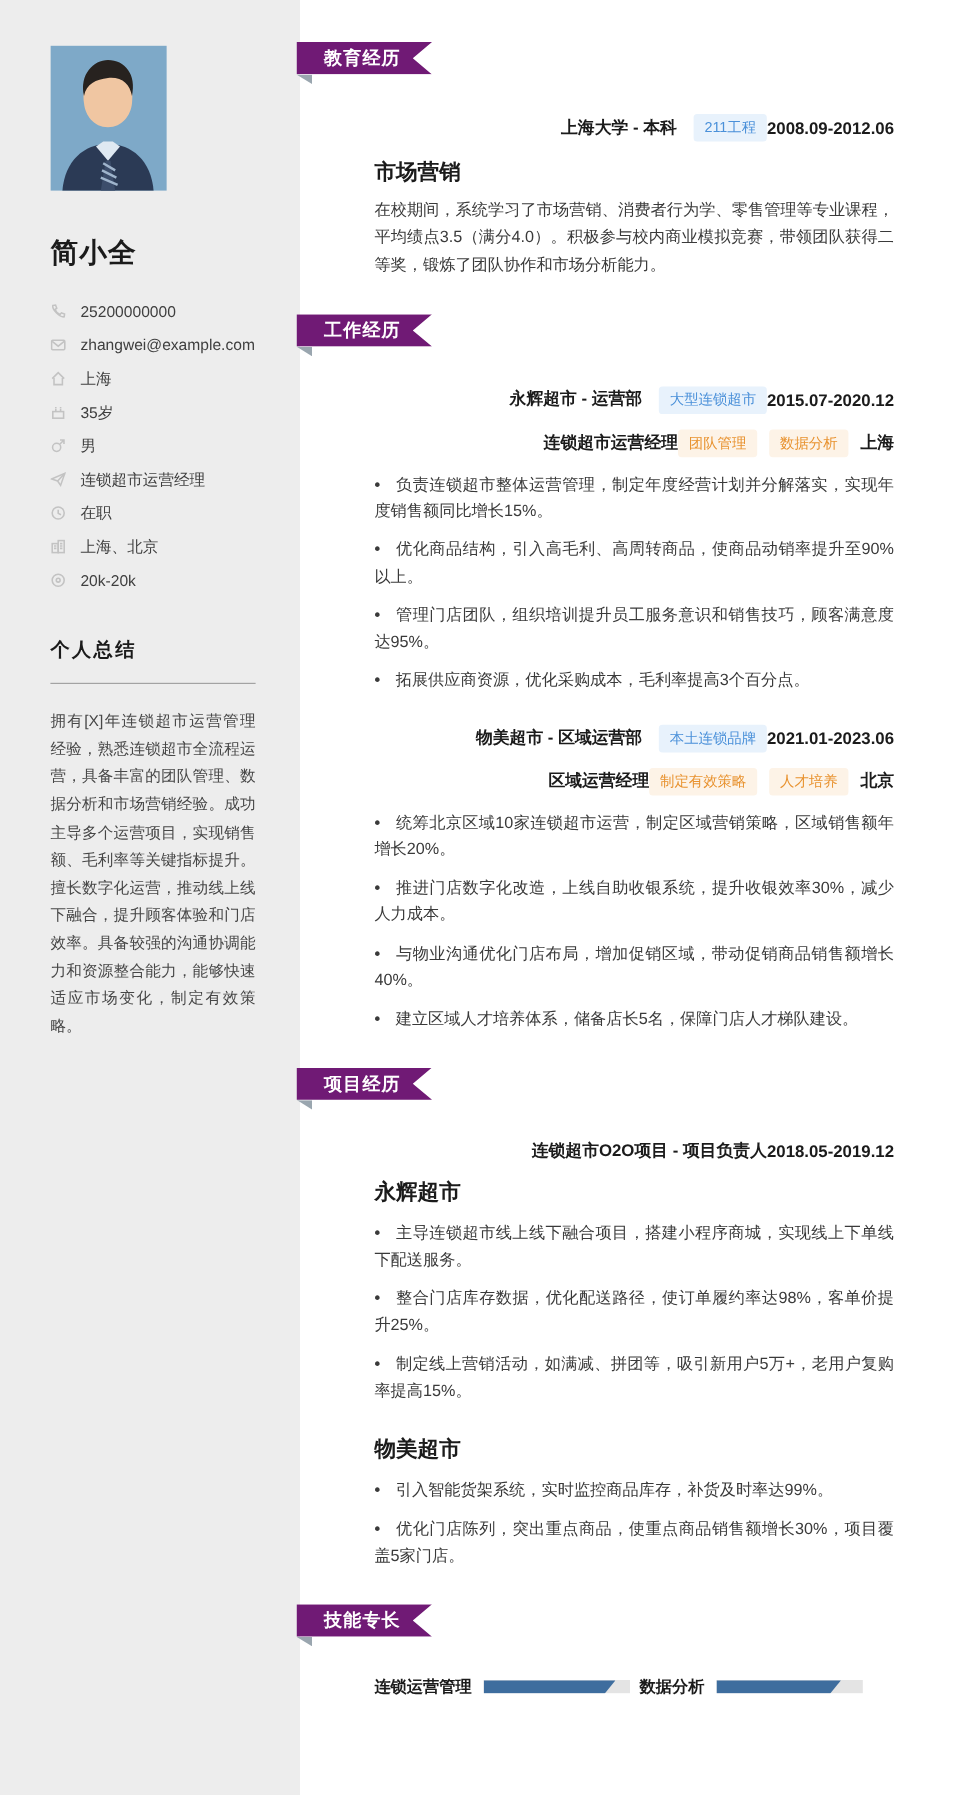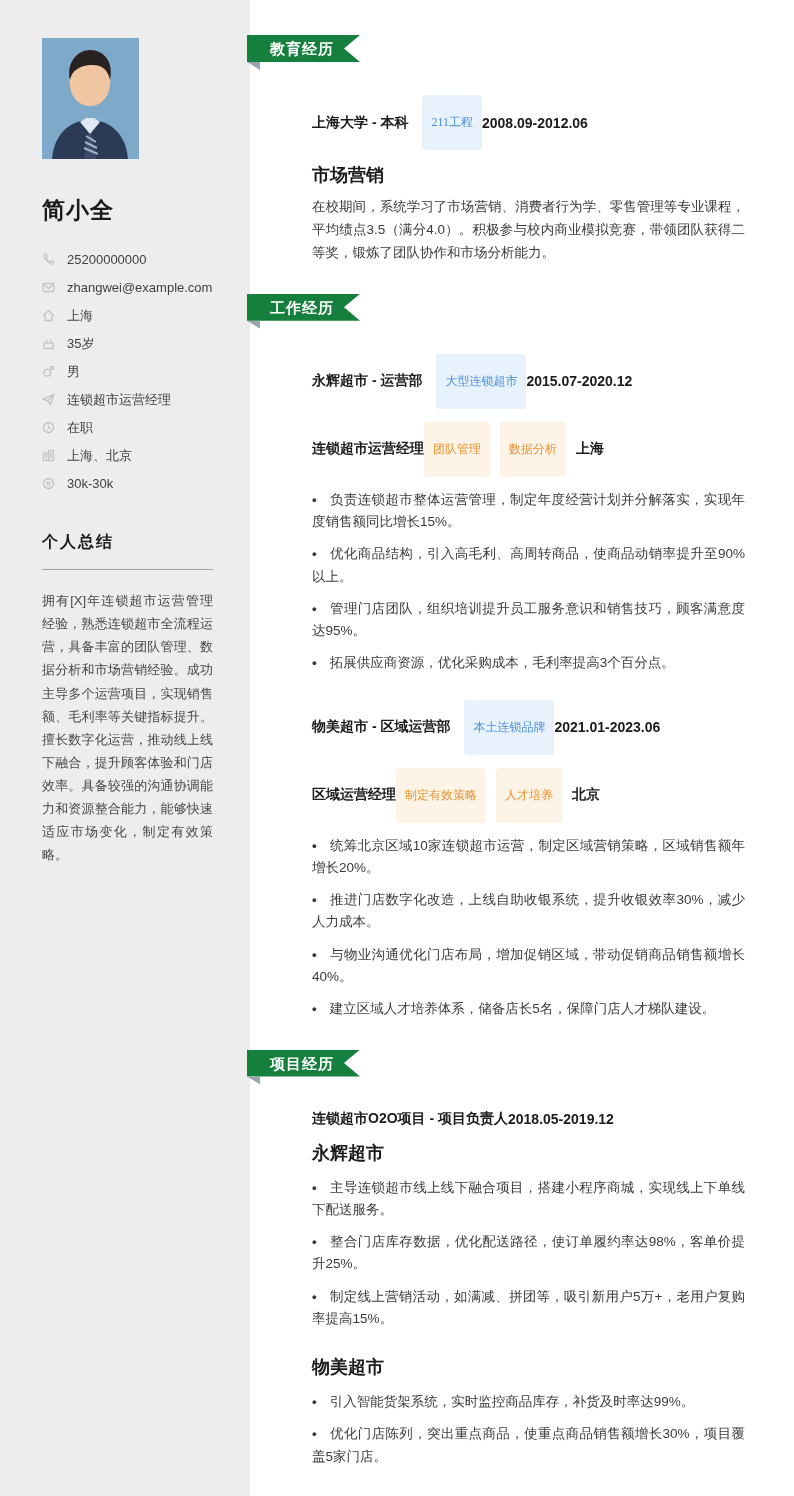--- a/index.html
+++ b/index.html
@@ -16,33 +16,33 @@
   .contacts li { display:flex; align-items:center; margin-bottom:15px; font-size:13px; color:#3f3f3f; line-height:13px; }
   .cicon { width:13px; height:13px; margin-right:12px; flex:0 0 13px; }
   .cicon svg { display:block; width:13px; height:13px; stroke:#c3c3c3; fill:none; stroke-width:1.3; }
   .summary-title { margin-top:42px; font-size:16px; font-weight:bold; color:#1b1b1b; letter-spacing:2px; }
   .summary-hr { margin-top:16px; border:none; border-top:1px solid #a3a3a3; width:100%; }
   .summary-text { margin-top:19px; font-size:13px; color:#474747; line-height:1.78; text-align:justify; }
 
   
   .main { position:absolute; left:250px; top:0; width:544px; padding-top:35px; }
   .banner-wrap { position:relative; margin-left:-3px; height:27px; }
-  .banner { position:relative; width:113px; height:27px; background:#15803d; color:#fff;
+  .banner { position:relative; width:113px; height:27px; background:#701a75; color:#fff;
     font-size:15px; font-weight:bold; line-height:27px; padding-left:23px; letter-spacing:1px;
     clip-path:polygon(0 0,100% 0,calc(100% - 16px) 50%,100% 100%,0 100%); }
   .banner-fold { position:absolute; left:0; top:27px; width:13px; height:8px; background:#9aa6af;
     clip-path:polygon(0 0,100% 0,100% 100%); }
   .sec { padding:0 49px 0 62px; }
   .sec-gap { margin-top:33px; }
 
-  .entry-head { display:flex; justify-content:flex-start; align-items:center; }
+  .entry-head { display:flex; justify-content:flex-end; align-items:center; }
   .entry-left { display:flex; align-items:center; }
   .entry-title { font-size:14px; font-weight:bold; color:#1b1b1b; white-space:nowrap; }
   .entry-date { font-size:14px; font-weight:bold; color:#1b1b1b; white-space:nowrap; }
-  .tag { display:inline-block; font-size:12px; padding:19px 9px; border-radius:3px; margin-left:14px; white-space:nowrap;font-family:Liberation Serif, serif; }
+  .tag { display:inline-block; font-size:12px; padding:3px 9px; border-radius:3px; margin-left:14px; white-space:nowrap; }
   .tag-blue { color:#4a90d9; background:#e8f2fc; }
   .tag-orange { color:#e8922f; background:#fdf3e7; margin-left:0; margin-right:10px; }
   .tag-orange:first-of-type { margin-left:14px; }
   .subrow { margin-top:13px; }
   .major { font-size:18px; font-weight:bold; color:#1b1b1b; }
   .desc { margin-top:9px; font-size:13.5px; color:#3a3a3a; line-height:1.7; text-align:justify; }
   .bullets { margin-top:12px; }
   .bullet { font-size:13.5px; color:#3a3a3a; line-height:1.65; margin-bottom:10px; text-align:justify; }
   .bullet .dot { font-weight:bold; margin-right:13px; }
   .entry + .entry { margin-top:25px; }
@@ -146,21 +146,21 @@
         </span>
         <span>上海、北京</span>
       </li>
       <li>
         <span class="cicon">
           <svg viewBox="0 0 13 13">
               <circle cx="6.5" cy="6.5" r="5"></circle>
               <circle cx="6.5" cy="6.5" r="1.6"></circle>
             </svg>
         </span>
-        <span>30k-30k</span>
+        <span>20k-20k</span>
       </li>
     </ul>
 
     <h2 class="summary-title">个人总结</h2>
     <hr class="summary-hr">
     <p class="summary-text">拥有[X]年连锁超市运营管理经验，熟悉连锁超市全流程运营，具备丰富的团队管理、数据分析和市场营销经验。成功主导多个运营项目，实现销售额、毛利率等关键指标提升。擅长数字化运营，推动线上线下融合，提升顾客体验和门店效率。具备较强的沟通协调能力和资源整合能力，能够快速适应市场变化，制定有效策略。</p>
   </aside>
 
   <main class="main">
 

